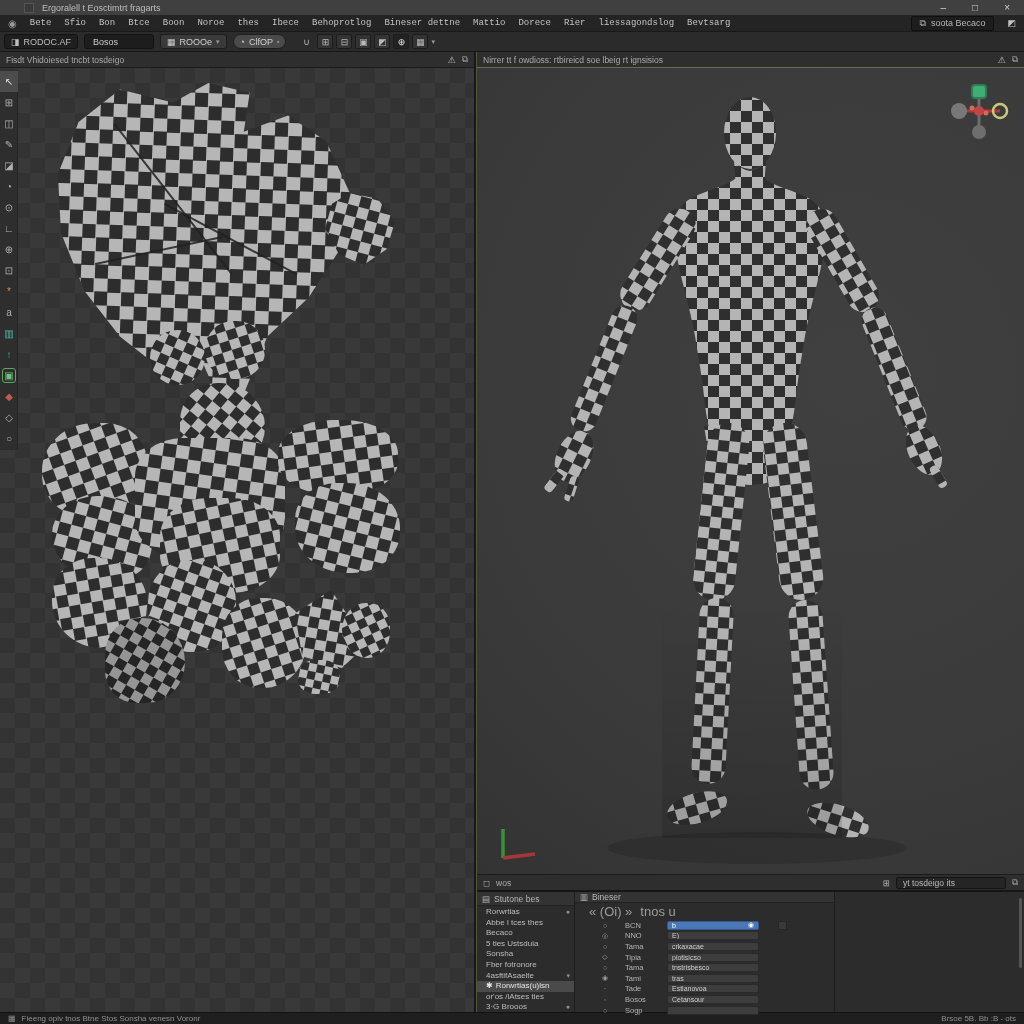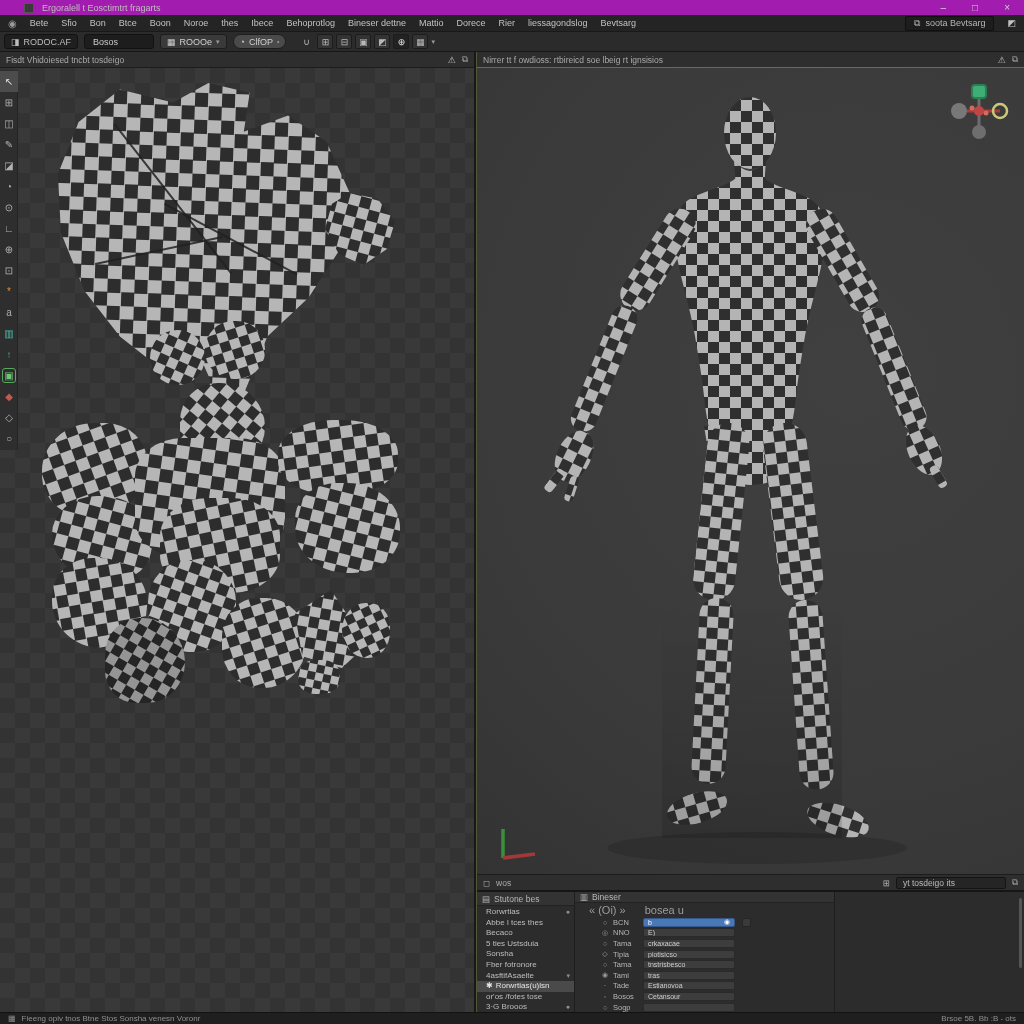--- a/index.html
+++ b/index.html
@@ -1,35 +1,35 @@
 <!DOCTYPE html>
 <html><head>
 <meta charset="utf-8">
 <style>
   * { margin:0; padding:0; box-sizing:border-box; }
   html,body { width:1024px; height:1024px; overflow:hidden; background:#262626;
               font-family:"Liberation Sans", sans-serif; color:#c4c4c4; }
 
   
-  .titlebar { height:15px; background:#a21caf; display:flex; align-items:center;
+  .titlebar { height:15px; background:#404040; display:flex; align-items:center;
               font-size:9px; color:#bdbdbd; padding:0 6px; }
   .titlebar .appicon { width:10px; height:10px; background:#3a3a3a; border:1px solid #555;
               margin:0 8px 0 18px; }
   .wincontrols { margin-left:auto; display:flex; gap:26px; padding-right:8px;
               font-size:10px; color:#cfcfcf; }
   .wincontrols span { cursor:default; }
 
   
   .menubar { height:17px; background:#242424; display:flex; align-items:center;
              font-size:9px; color:#c2c2c2; gap:13px; padding:0 8px; border-bottom:1px solid #191919; }
   .menubar .logo { color:#9a9a9a; font-size:10px; }
   .menubar .spacer { flex:1; }
   .menubar .scene-box { background:#1d1d1d; border:1px solid #101010; padding:1px 8px;
              color:#b5b5b5; border-radius:2px; display:flex; gap:5px; align-items:center;}
-  .menubar .mb-item { cursor:default; }
+  .menubar .mb-item { cursor:default;font-family:Liberation Mono, monospace; }
 
   
   .toolbar { height:20px; background:#2b2b2b; display:flex; align-items:center;
              gap:6px; padding:0 4px; border-bottom:1px solid #171717; font-size:9px; }
   .tb-btn { background:#1f1f1f; border:1px solid #121212; border-radius:3px; height:15px;
             display:flex; align-items:center; gap:4px; padding:0 6px; color:#bdbdbd; }
   .tb-field { background:#1d1d1d; border:1px solid #121212; border-radius:3px; height:15px;
             display:flex; align-items:center; padding:0 8px; min-width:70px; color:#c9c9c9; }
   .tb-drop { background:#3a3a3a; border:1px solid #1d1d1d; border-radius:3px; height:15px;
             display:flex; align-items:center; gap:4px; padding:0 6px; color:#d0d0d0; }
@@ -92,23 +92,23 @@
   .outliner { width:98px; border-right:1px solid #1e1e1e; display:flex; flex-direction:column; }
   .pn-header { height:14px; display:flex; align-items:center; gap:4px; font-size:8.5px;
        color:#b8b8b8; padding:0 5px; background:#333333; border-bottom:1px solid #222; }
   .ol-list { flex:1; overflow:hidden; font-size:8px; color:#bdbdbd; padding-top:1px; }
   .ol-row { height:10.6px; line-height:10.6px; padding:0 4px 0 9px; white-space:nowrap;
        display:flex; align-items:flex-end; gap:3px; }
   .ol-row .rdot { margin-left:auto; color:#8f8f8f; font-size:7px; }
   .ol-row.sel { background:#4a4a4a; color:#e4e4e4; }
 
   .props { width:260px; display:flex; flex-direction:column; border-right:1px solid #1e1e1e; }
-  .pr-sub { font-size:11px; color:#9c9c9c; padding:1px 4px 1px 14px; display:flex; gap:19px; }
+  .pr-sub { font-size:13px; color:#9c9c9c; padding:1px 4px 1px 14px; display:flex; gap:8px; }
   .pr-rows { padding-left:26px; }
-  .pr-row { display:flex; align-items:center; gap:4px; height:10.6px; font-size:7.5px; color:#b5b5b5; }
+  .pr-row { display:flex; align-items:center; gap:16px; height:10.6px; font-size:7.5px; color:#b5b5b5; }
   .pr-ic { width:8px; text-align:center; font-size:7px; color:#9a9a9a; }
   .pr-label { width:26px; overflow:hidden; white-space:nowrap; }
   .pr-val { width:92px; height:9px; background:#3d3d3d; border:1px solid #2a2a2a; border-radius:2px;
        font-size:7px; color:#cfcfcf; display:flex; align-items:center; padding:0 4px; white-space:nowrap; overflow:hidden;}
   .pr-val.blue { background:#4a77b5; border-color:#35588c; color:#ffffff; }
   .pr-val .lock { margin-left:auto; font-size:7px; }
   .pr-extra { width:9px; height:9px; background:#3a3a3a; border:1px solid #262626; border-radius:2px;
        margin-left:3px; }
   .panel-rest { flex:1; position:relative; }
   .vscroll { position:absolute; right:2px; top:6px; width:3px; height:70px; background:#555; border-radius:2px; }
@@ -144,21 +144,21 @@
   <span class="mb-item">Behoprotlog</span>
   <span class="mb-item">Bineser dettne</span>
   <span class="mb-item">Mattio</span>
   <span class="mb-item">Dorece</span>
   <span class="mb-item">Rier</span>
   <span class="mb-item">liessagondslog</span>
   <span class="mb-item">Bevtsarg</span>
   <span class="spacer"></span>
   <div class="scene-box">
     <span>⧉</span>
-    <span>soota Bevtsarg</span>
+    <span>soota Becaco</span>
   </div>
   <span>◩</span>
 </div>
 
 <div class="toolbar">
   <div class="tb-btn">
     <span>◨</span>
     <span>RODOC.AF</span>
   </div>
   <div class="tb-field">
@@ -369,37 +369,37 @@
             </div>
           <div class="ol-row">
               <span>4asftifAsaelte</span>
               <span class="rdot">▾</span>
             </div>
           <div class="ol-row sel">
               <span>✱</span>
               <span>Rorwrtias(u)lsn</span>
             </div>
           <div class="ol-row">
-              <span>or'os /fotes tose</span>
+              <span>or'os /iAtses ties</span>
             </div>
           <div class="ol-row">
               <span>3·G Brooos</span>
               <span class="rdot">●</span>
             </div>
         </div>
       </div>
 
       <div class="props">
         <div class="pn-header">
           <span>▥</span>
           <span>Bineser</span>
         </div>
         <div class="pr-sub">
           <span>« (Oi) »</span>
-          <span>bosea u</span>
+          <span>tnos u</span>
         </div>
         <div class="pr-rows">
           <div class="pr-row">
             <span class="pr-ic">○</span>
             <span class="pr-label">BCN</span>
             <div class="pr-val blue">
               <span>b</span>
               <span class="lock">◉</span>
             </div>
             <div class="pr-extra"></div>

